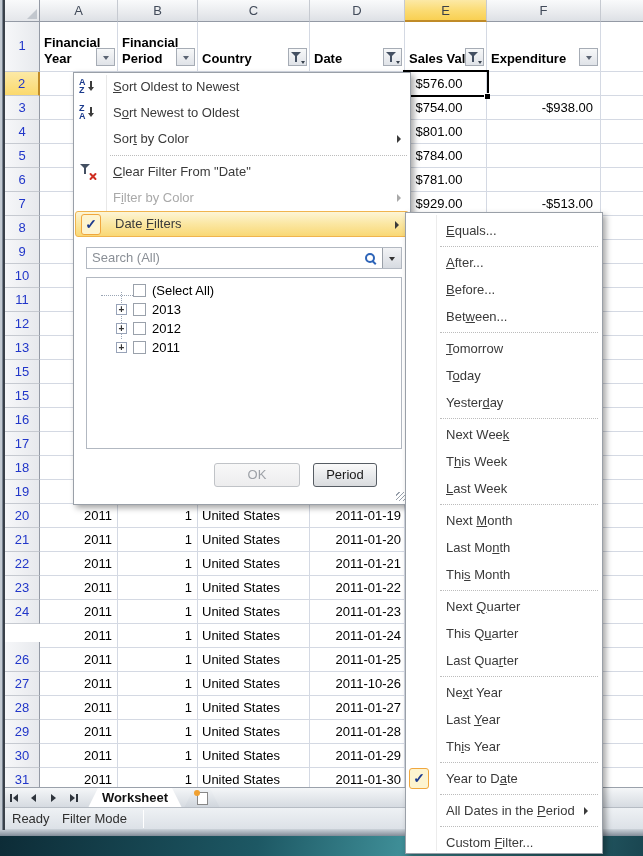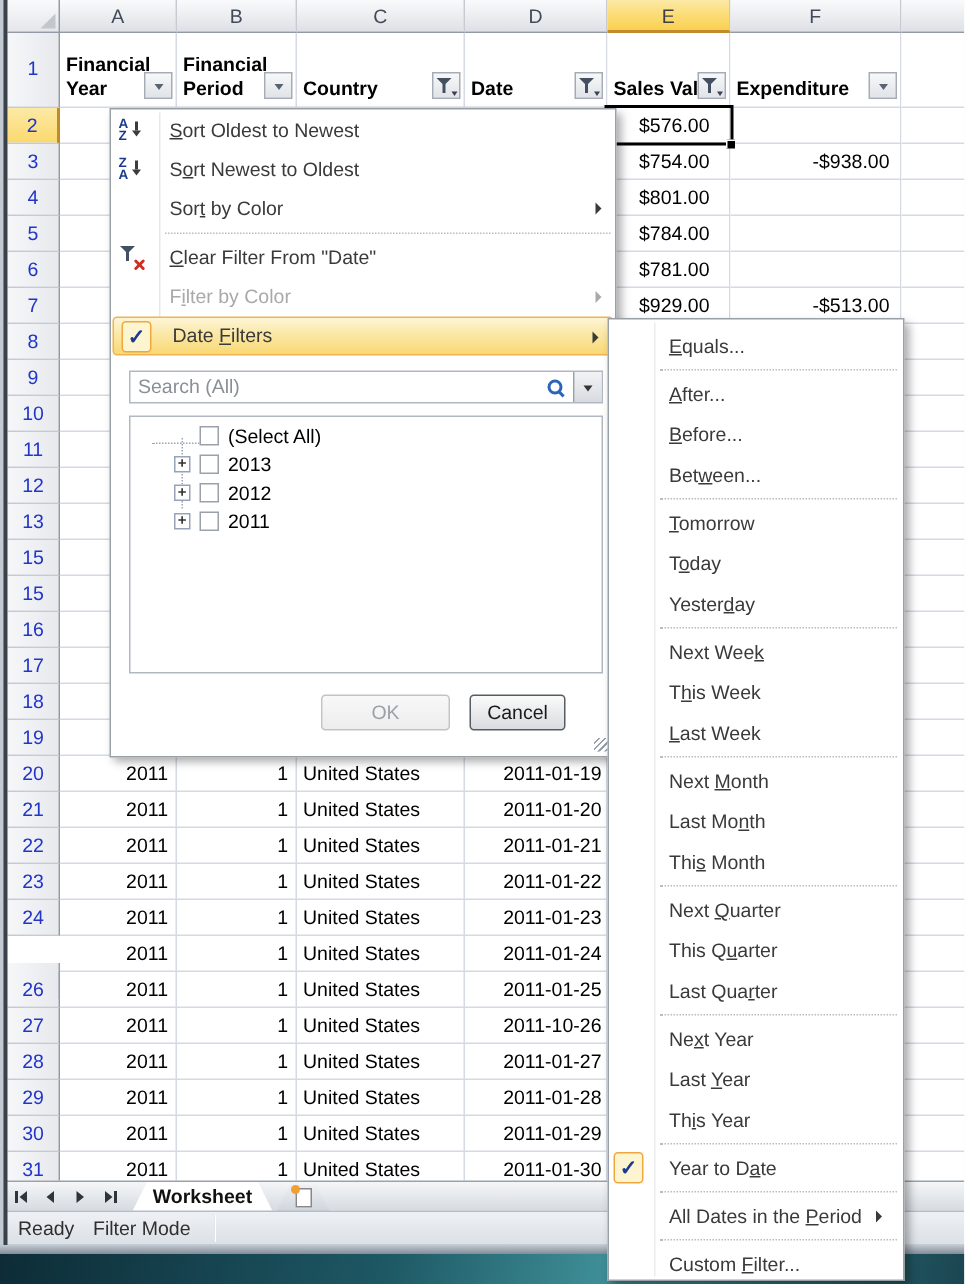--- a/index.html
+++ b/index.html
@@ -33,21 +33,21 @@
   .fbtn{position:absolute;right:2px;bottom:5px;width:19px;height:18px;background:linear-gradient(#f7f8f9,#e0e3e8);
     border:1px solid #a6acb5;display:flex;align-items:center;justify-content:center;}
   .caret{border-top:4px solid #5a6372;border-left:3.5px solid transparent;border-right:3.5px solid transparent;margin-top:1px;}
   .mini-caret{position:absolute;right:1px;bottom:1px;border-top:3px solid #39424e;border-left:2.5px solid transparent;border-right:2.5px solid transparent;}
   .fbtn .funnel{position:absolute;left:2px;top:3px;}
   .cell{position:absolute;height:24px;background:#fff;border-right:1px solid #d4d9e3;border-bottom:1px solid #d4d9e3;
     font-size:13px;line-height:23px;color:#000;white-space:nowrap;overflow:hidden;}
   .ar{text-align:right;padding-right:5px;}
   .al{text-align:left;padding-left:4px;}
   .ard{text-align:right;padding-right:3px;}
-  .cur{text-align:right;padding-right:13px;}
+  .cur{text-align:center;padding-right:13px;}
   .expv{text-align:right;padding-right:7px;}
   #sel-cell{position:absolute;left:403px;top:70px;width:86px;height:27px;border:2px solid #000;z-index:3;}
   #fill-handle{position:absolute;left:484px;top:93px;width:6px;height:6px;background:#000;border-left:1px solid #fff;border-top:1px solid #fff;z-index:4;}
 
   
   .funnel{display:inline-block;position:relative;width:11px;height:11px;}
   .funnel:before{content:"";position:absolute;left:0;top:0;border-left:5px solid transparent;border-right:5px solid transparent;border-top:5px solid #445062;}
   .funnel:after{content:"";position:absolute;left:4px;top:4px;width:2px;height:6px;background:#445062;}
 
   
@@ -553,21 +553,21 @@
           <div class="cb"></div>
           <div class="tlabel">2012</div>
         </div>
         <div class="trow">
           <div class="exp">+</div>
           <div class="cb"></div>
           <div class="tlabel">2011</div>
         </div>
       </div>
     <div id="ok-btn" class="btn">OK</div>
-    <div id="cancel-btn" class="btn">Cancel</div>
+    <div id="cancel-btn" class="btn">Period</div>
     <div id="grip"></div>
   </div>
 
   <div id="date-submenu">
     <div id="sub-line"></div>
     <div id="date-submenu-items">
         <div class="sub-item">
           <div class="mi-label"><u>E</u>quals...</div>
         </div>
         <div class="sub-sep"></div>

